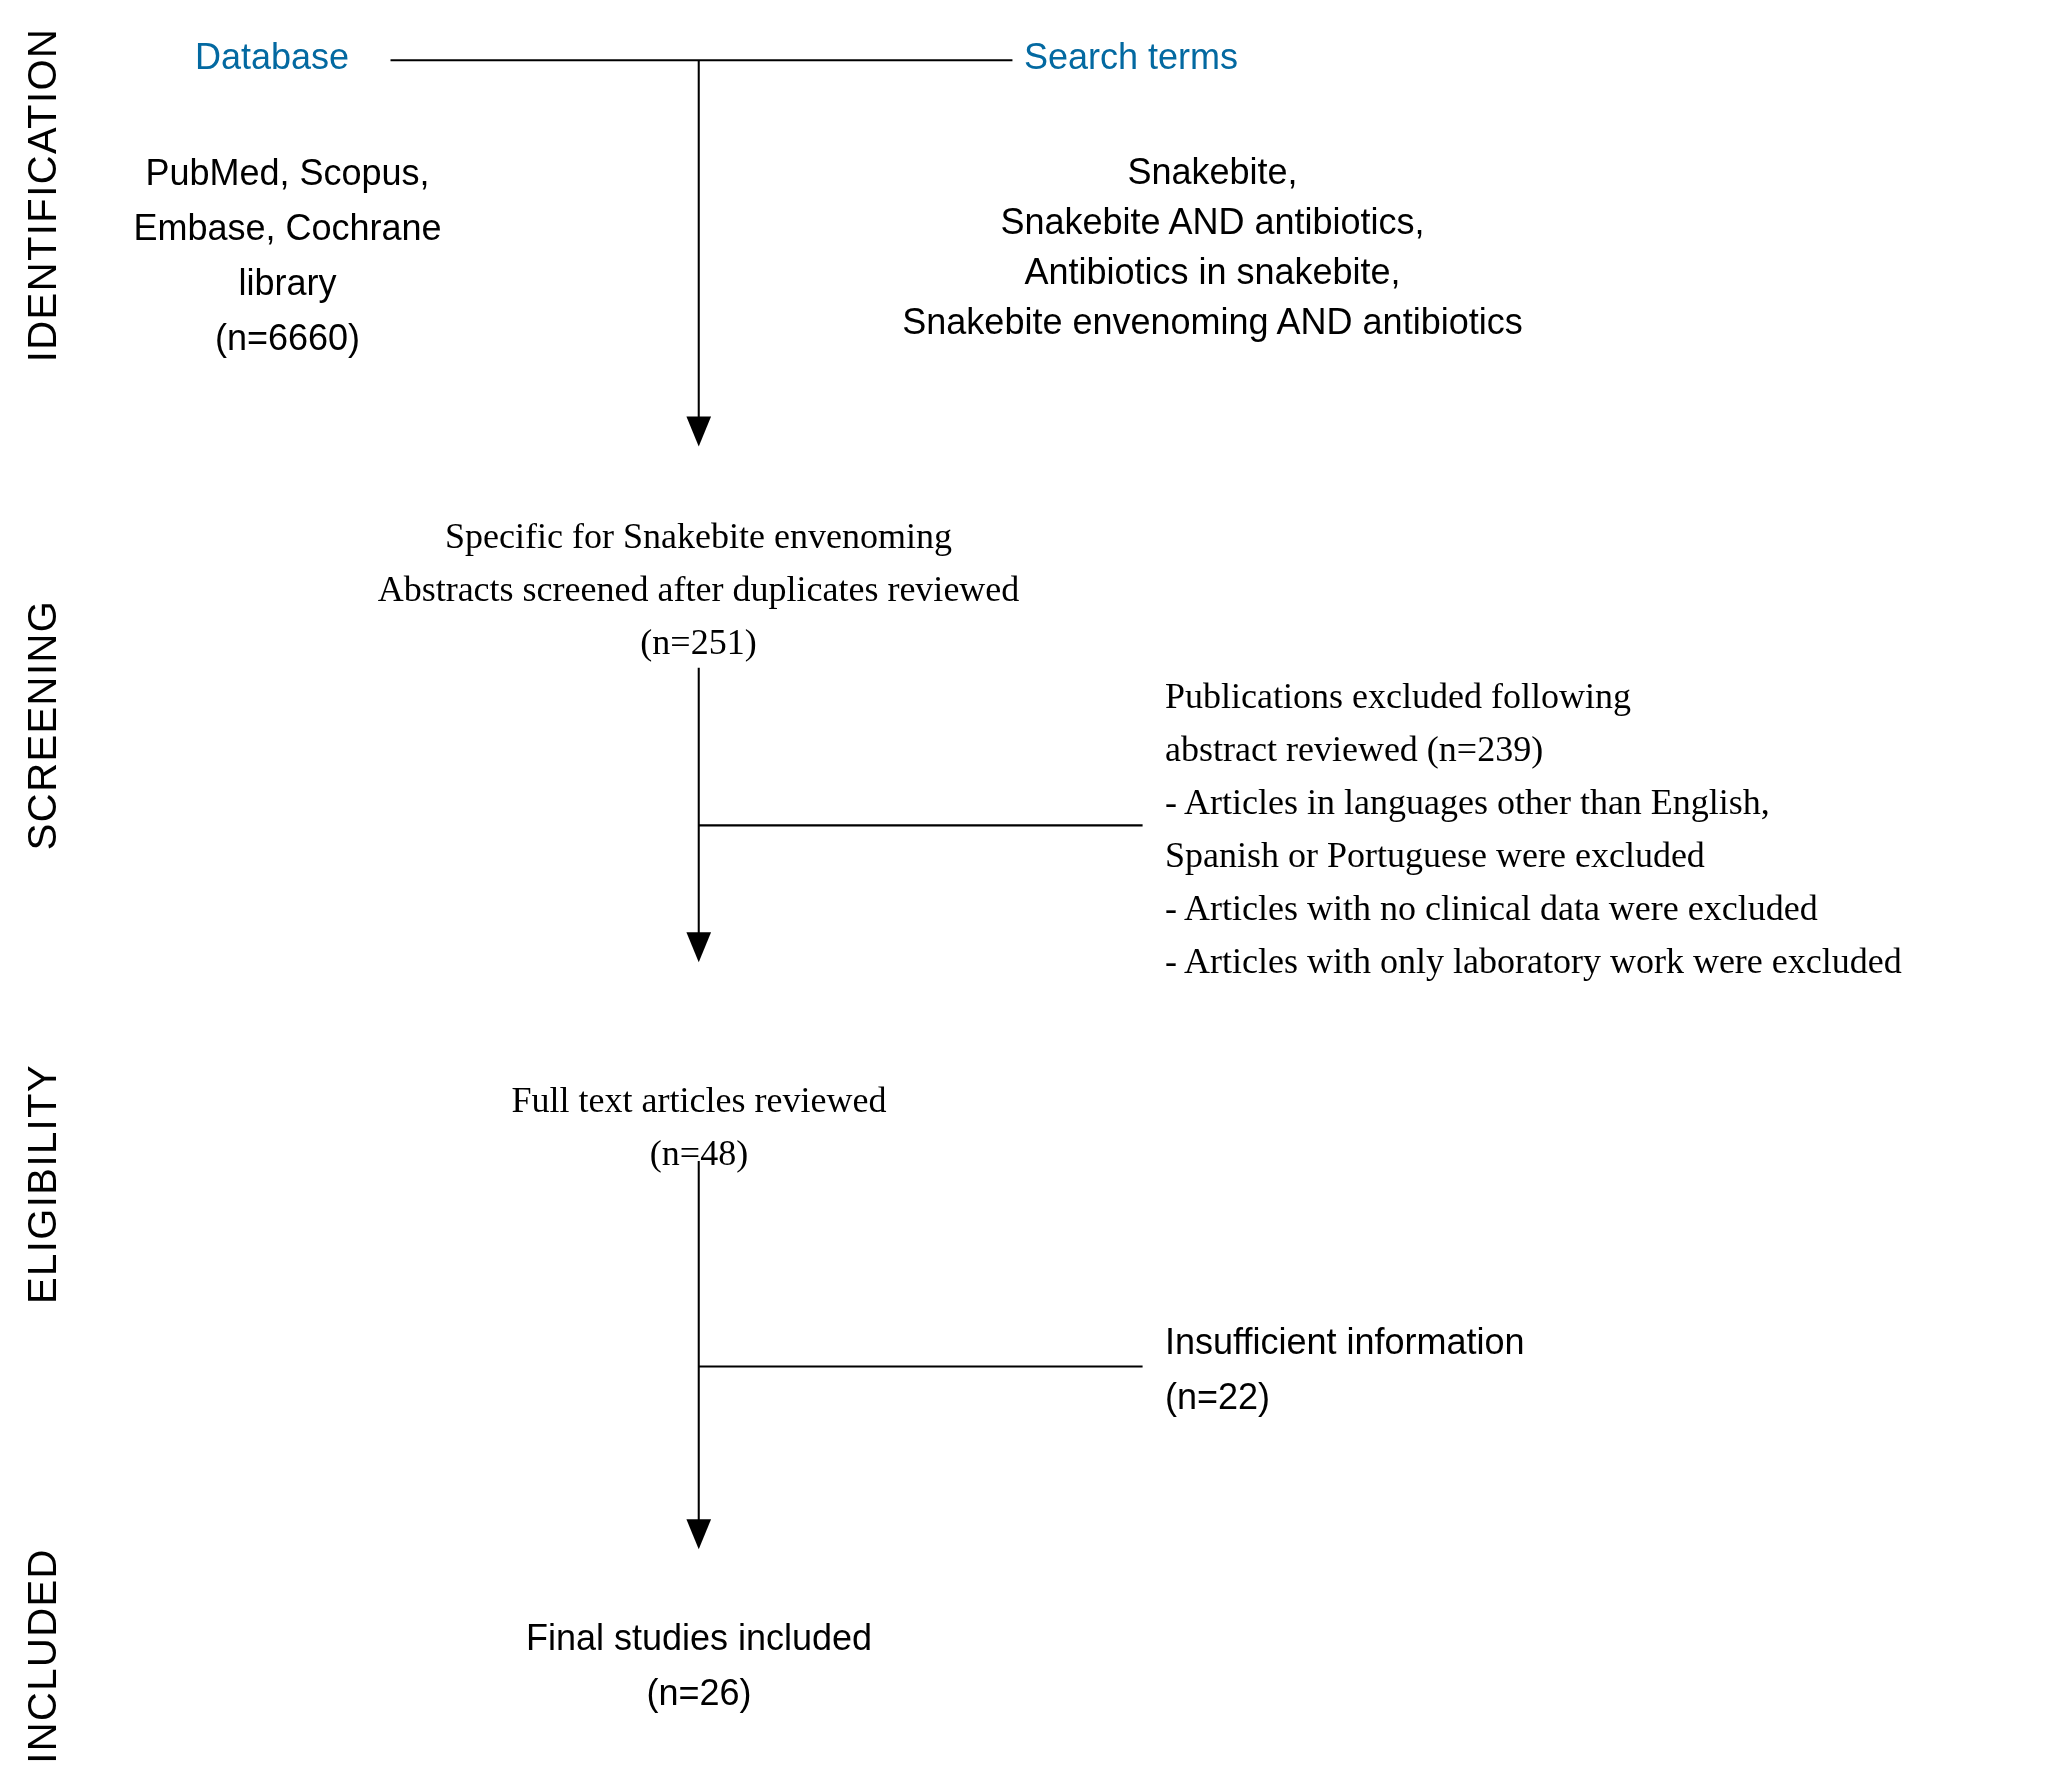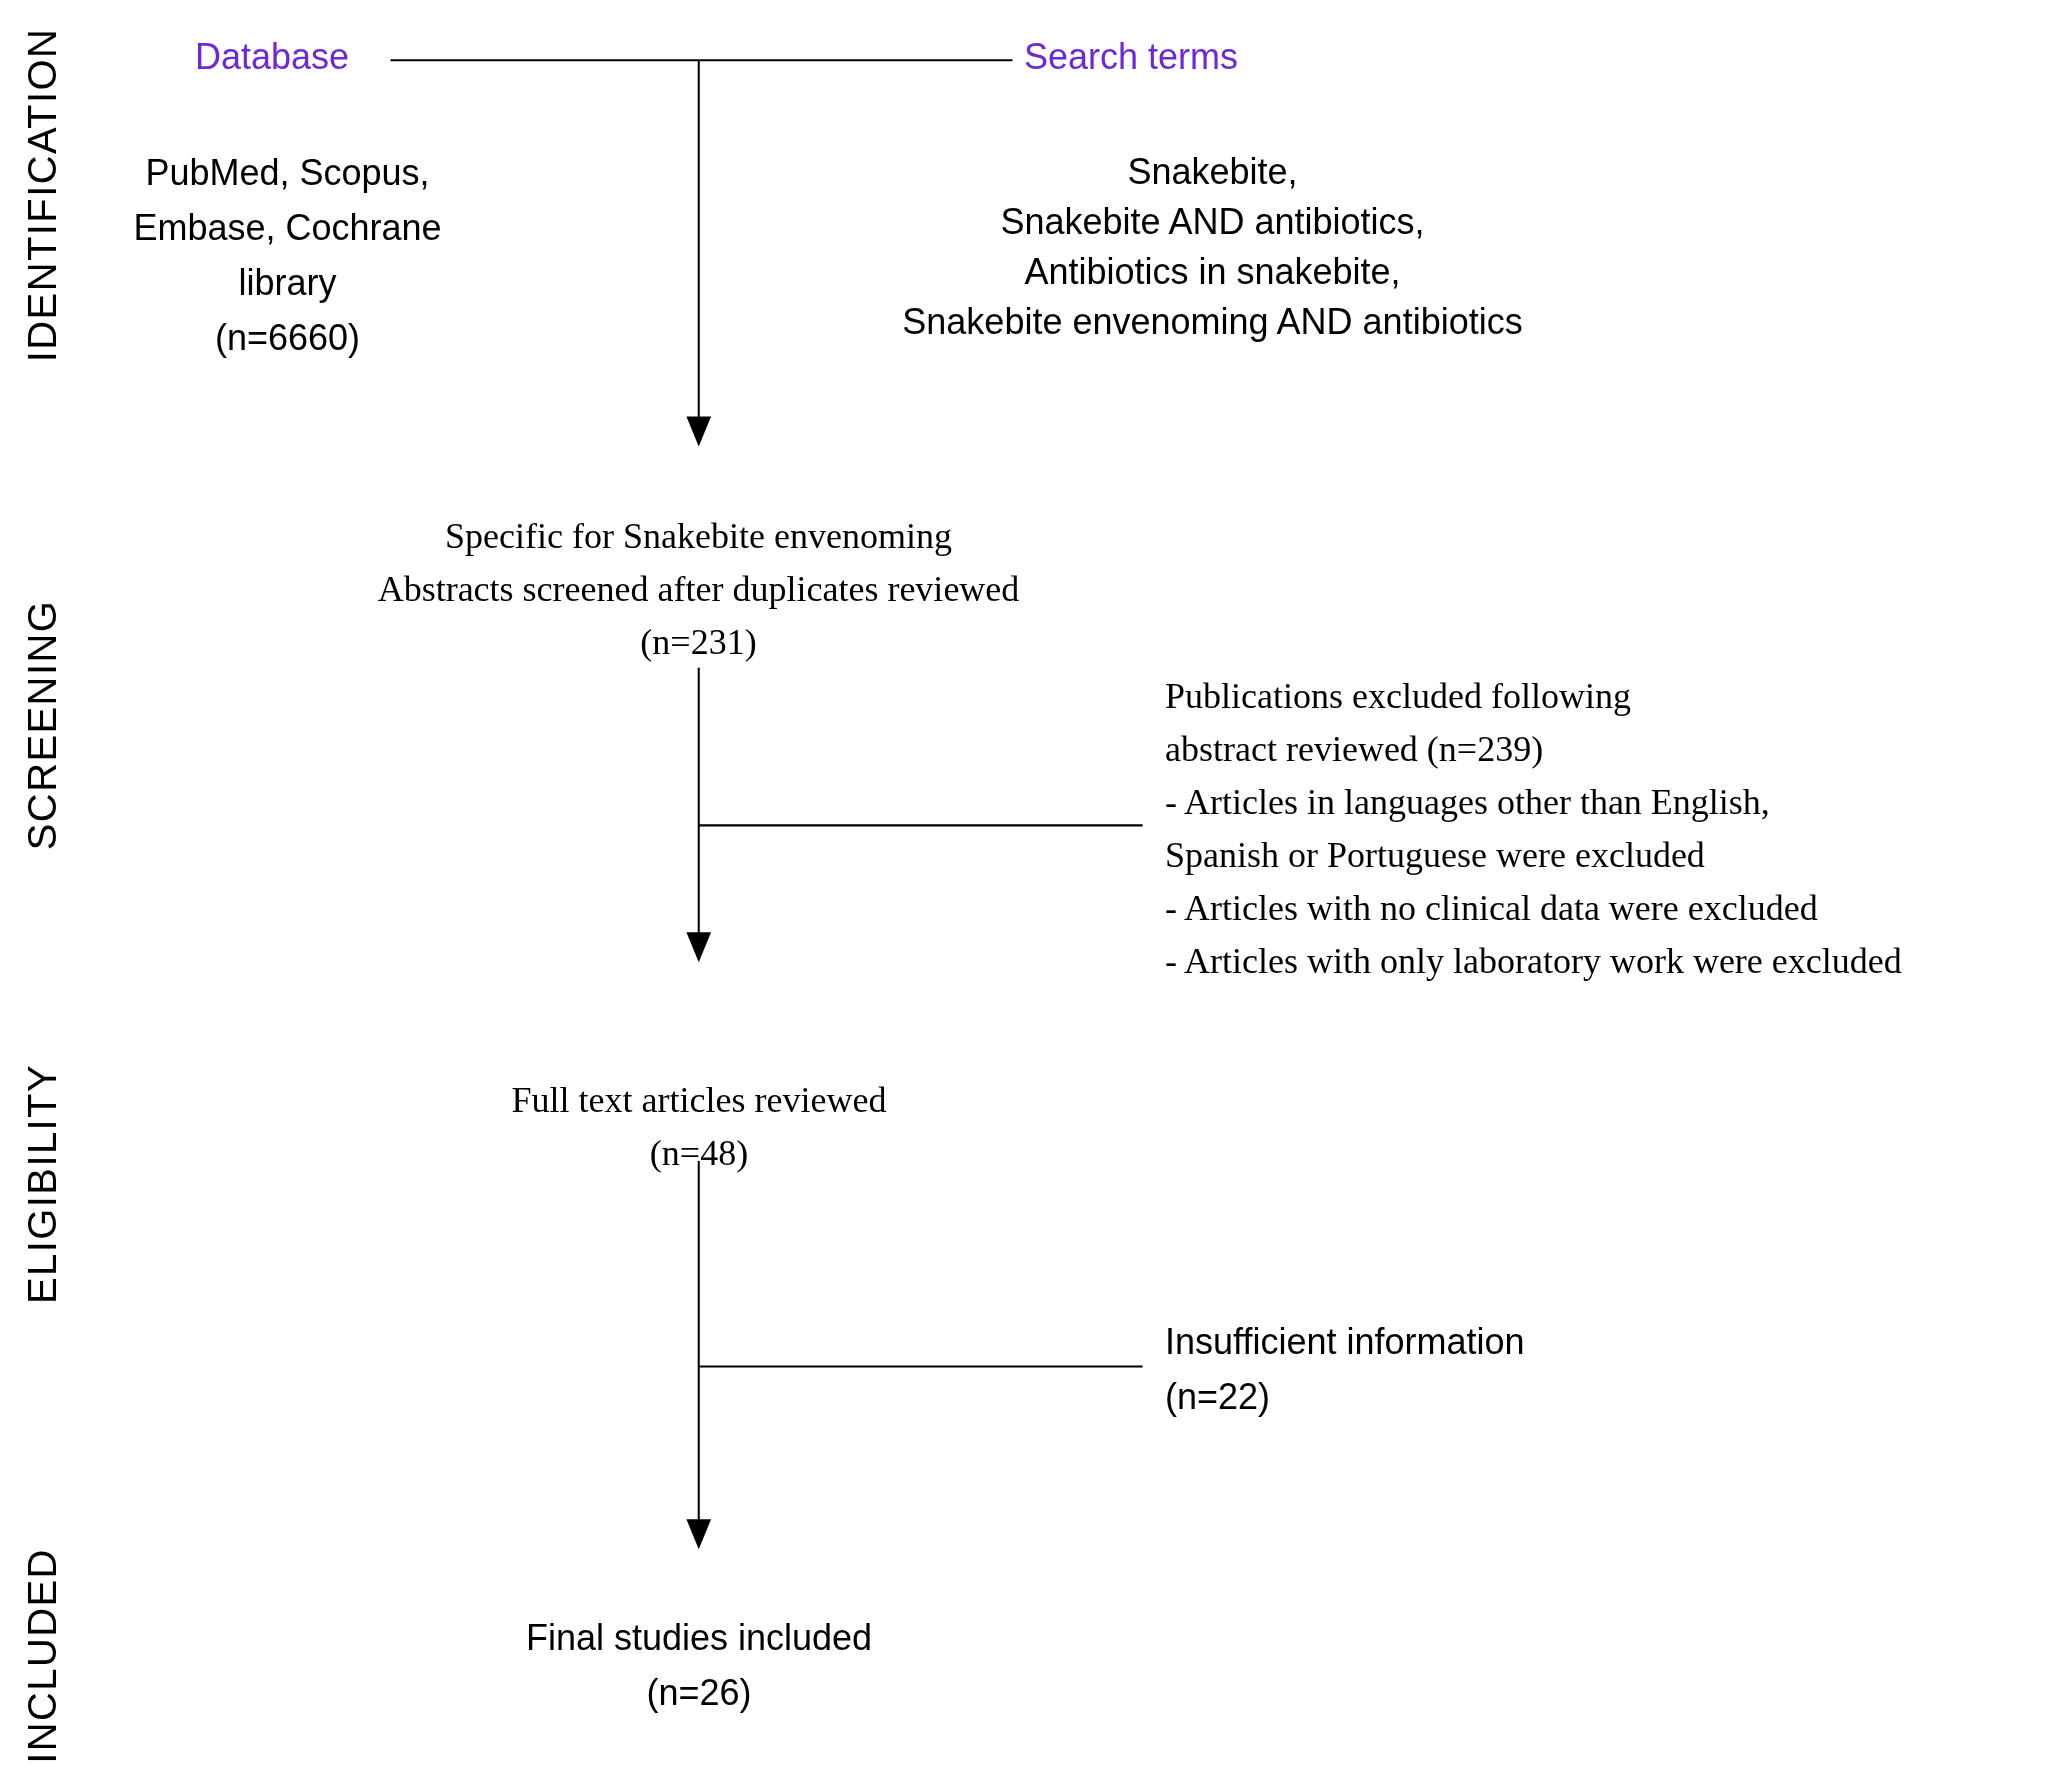--- a/index.html
+++ b/index.html
@@ -31,21 +31,21 @@
   }
   .center { text-align: center; }
   .left   { text-align: left; }
   .lh78 div { line-height: 53px; font-family: Liberation Serif, serif; }
   .lh73 div { line-height: 50px; }
   .lh80 div { line-height: 55px; }
   .header-label {
     position: absolute;
     font-size: 36px;
     white-space: nowrap;
-    color: #6d28d9;
+    color: #0369a1;
   }
   svg.connectors {
     position: absolute;
     left: 0;
     top: 0;
     width: 2066px;
     height: 1785px;
   }
   svg.connectors line { stroke: #000000; stroke-width: 3; }
   svg.connectors polygon { fill: #000000; }
@@ -89,21 +89,21 @@
   <div class="block center lh73" style="left:788px; top:147px; width:849px;">
     <div>Snakebite,</div>
     <div>Snakebite AND antibiotics,</div>
     <div>Antibiotics in snakebite,</div>
     <div>Snakebite envenoming AND antibiotics</div>
   </div>
 
   <div class="block center lh78" style="left:219px; top:510px; width:959px;">
     <div>Specific for Snakebite envenoming</div>
     <div>Abstracts screened after duplicates reviewed</div>
-    <div>(n=231)</div>
+    <div>(n=251)</div>
   </div>
 
   <div class="block left lh78" style="left:1165px; top:670px; width:904px;">
     <div>Publications excluded following</div>
     <div>abstract reviewed (n=239)</div>
     <div>- Articles in languages other than English,</div>
     <div>Spanish or Portuguese were excluded</div>
     <div>- Articles with no clinical data were excluded</div>
     <div>- Articles with only laboratory work were excluded</div>
   </div>

